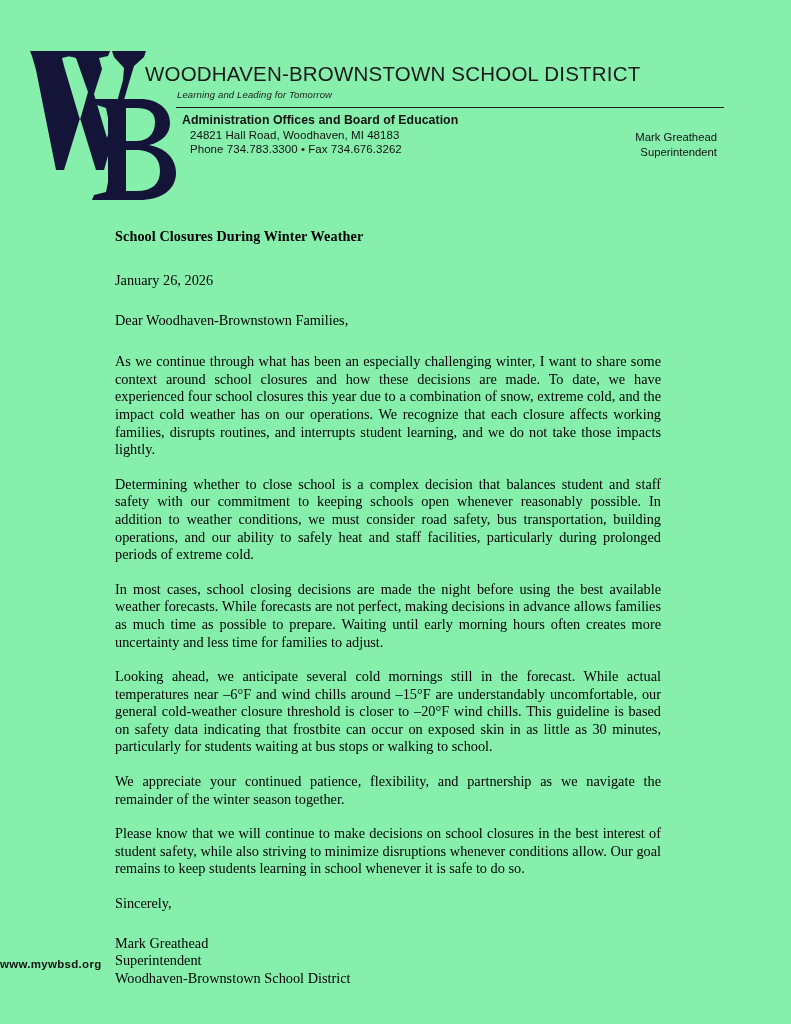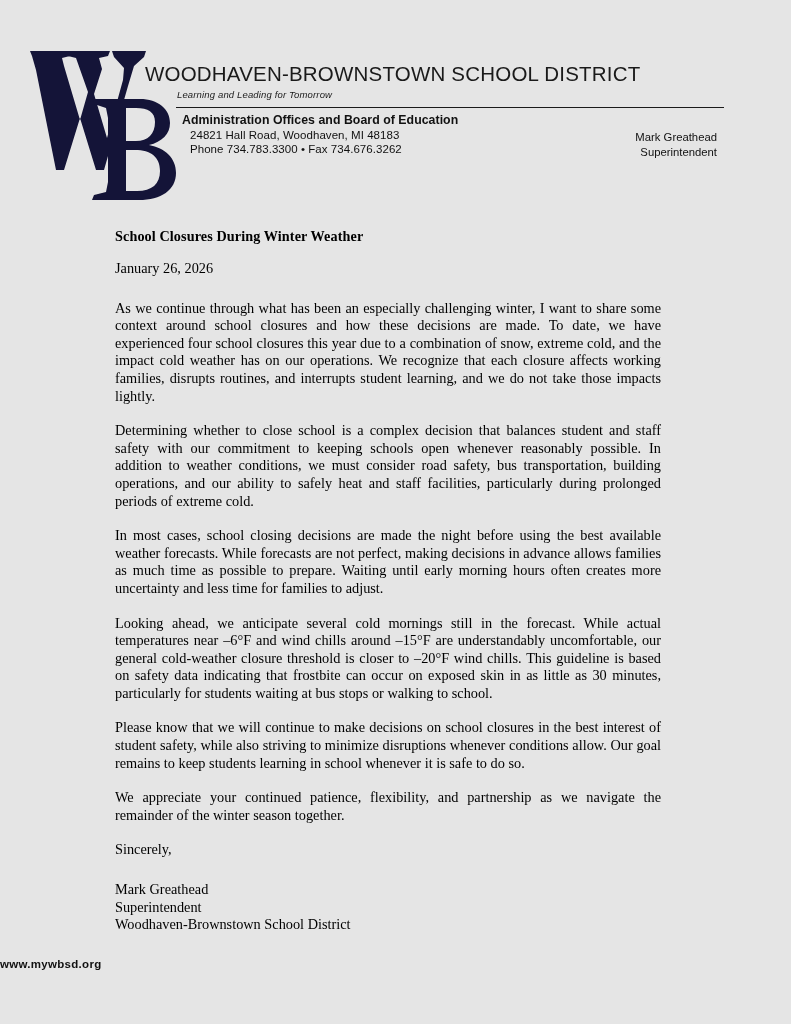--- a/index.html
+++ b/index.html
@@ -14,21 +14,21 @@
     position: relative;
     overflow: hidden;
     font-family: "Liberation Serif", "DejaVu Serif", serif;
     color: #000000;
     -webkit-font-smoothing: antialiased;
   }
 
   .page {
     position: absolute;
     inset: 0;
-    background: #e5e5e5;
+    background: #86efac;
   }
 
   
   .letterhead {
     position: absolute;
     left: 0;
     top: 0;
     width: 791px;
     height: 205px;
   }
@@ -116,21 +116,21 @@
     width: 562px;
     text-align: left;
     font-weight: bold;
     font-size: 14.2px;
     letter-spacing: 0.1px;
   }
 
   .letter-body {
     position: absolute;
     left: 115px;
-    top: 260px;
+    top: 272px;
     width: 562px;
     font-size: 14.3px;
     line-height: 17.6px;
   }
 
   .letter-body .date-line {
     margin: 0 0 22px 0;
   }
   .letter-body .salutation {
     margin: 0 0 24px 0;
@@ -200,27 +200,28 @@
       <div>Superintendent</div>
     </div>
   </div>
 
   <div class="doc-title">School Closures During Winter Weather</div>
 
   <div class="letter-body">
 
     <div class="date-line">January 26, 2026</div>
 
+    <div class="salutation">Dear Woodhaven-Brownstown Families,</div>
 
     <p class="para">As we continue through what has been an especially challenging winter, I want to share some context around school closures and how these decisions are made. To date, we have experienced four school closures this year due to a combination of snow, extreme cold, and the impact cold weather has on our operations. We recognize that each closure affects working families, disrupts routines, and interrupts student learning, and we do not take those impacts lightly.</p>
     <p class="para">Determining whether to close school is a complex decision that balances student and staff safety with our commitment to keeping schools open whenever reasonably possible. In addition to weather conditions, we must consider road safety, bus transportation, building operations, and our ability to safely heat and staff facilities, particularly during prolonged periods of extreme cold.</p>
     <p class="para">In most cases, school closing decisions are made the night before using the best available weather forecasts. While forecasts are not perfect, making decisions in advance allows families as much time as possible to prepare. Waiting until early morning hours often creates more uncertainty and less time for families to adjust.</p>
     <p class="para">Looking ahead, we anticipate several cold mornings still in the forecast. While actual temperatures near –6°F and wind chills around –15°F are understandably uncomfortable, our general cold-weather closure threshold is closer to –20°F wind chills. This guideline is based on safety data indicating that frostbite can occur on exposed skin in as little as 30 minutes, particularly for students waiting at bus stops or walking to school.</p>
+    <p class="para">We appreciate your continued patience, flexibility, and partnership as we navigate the remainder of the winter season together.</p>
     <p class="para">Please know that we will continue to make decisions on school closures in the best interest of student safety, while also striving to minimize disruptions whenever conditions allow. Our goal remains to keep students learning in school whenever it is safe to do so.</p>
-    <p class="para">We appreciate your continued patience, flexibility, and partnership as we navigate the remainder of the winter season together.</p>
 
     <div class="closing">Sincerely,</div>
 
     <div class="signature-block">
       <div>Mark Greathead</div>
       <div>Superintendent</div>
       <div>Woodhaven-Brownstown School District</div>
     </div>
   </div>
 

